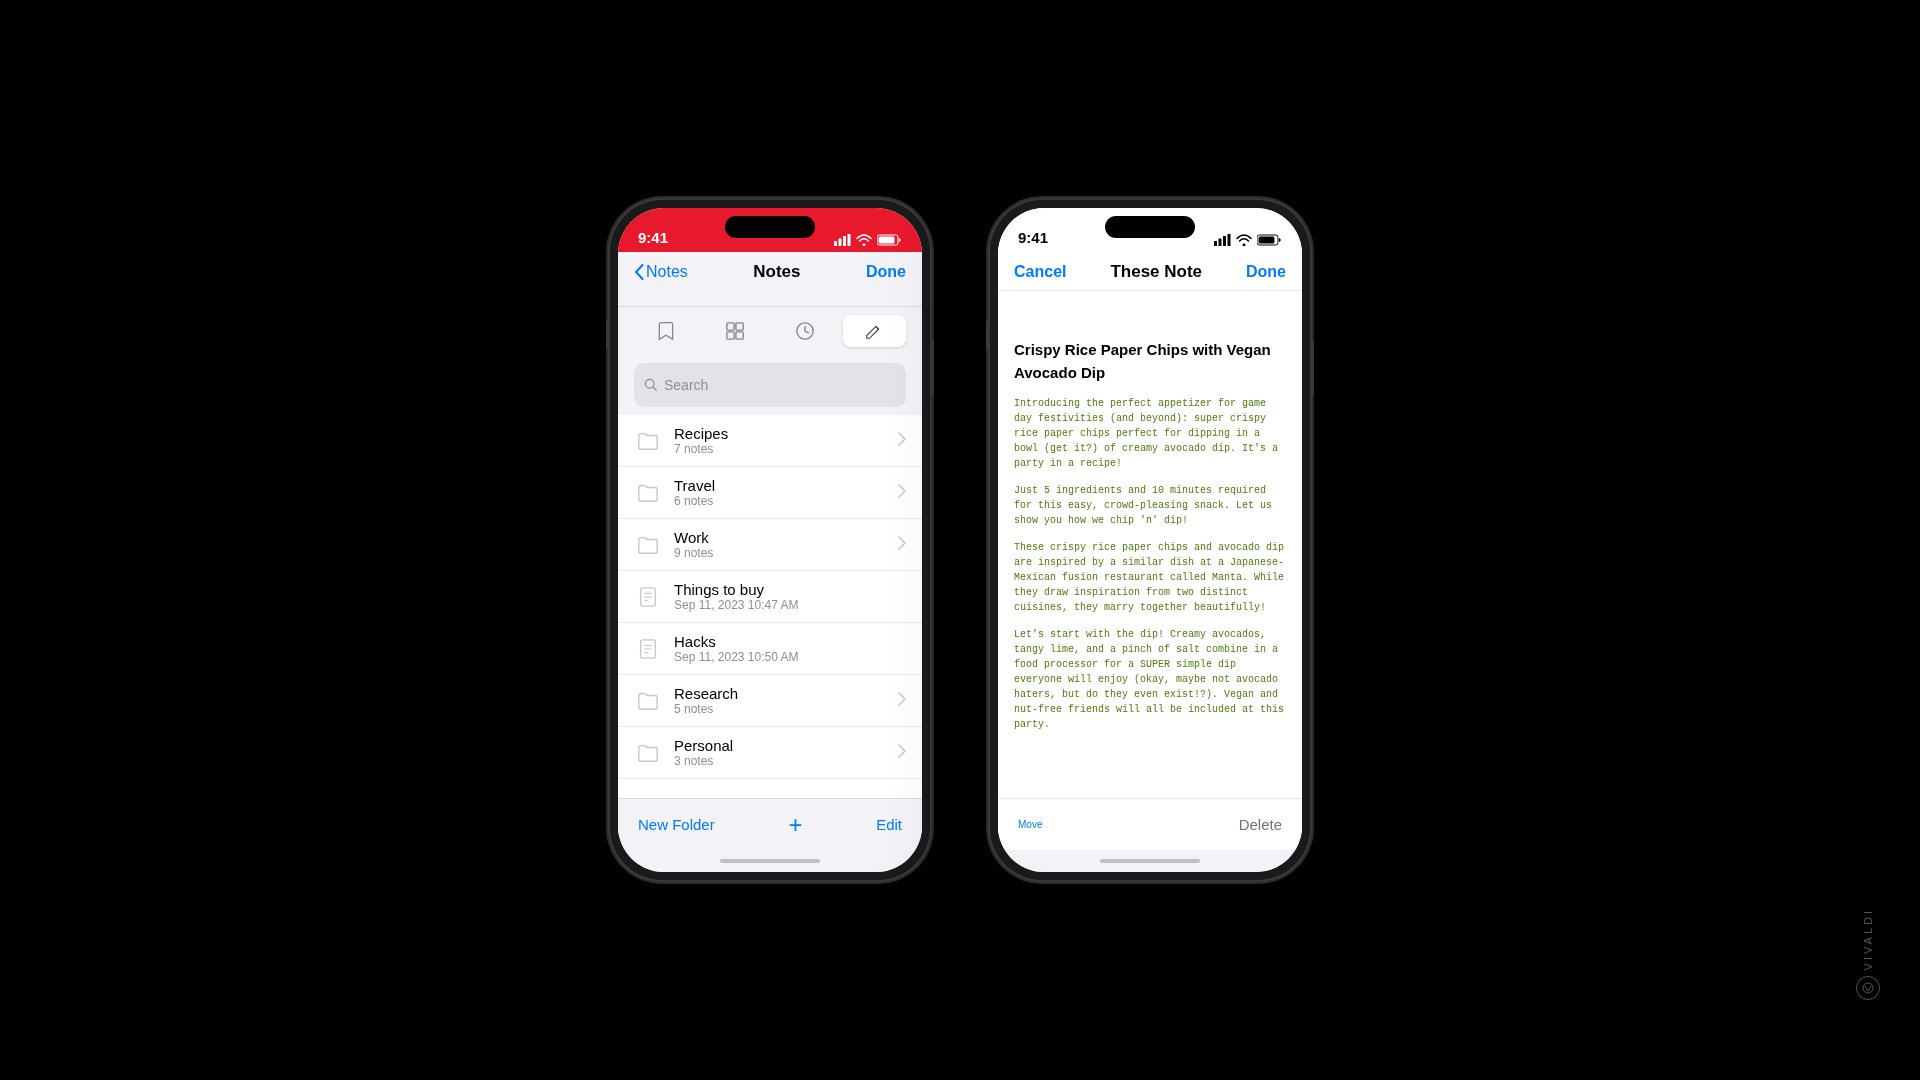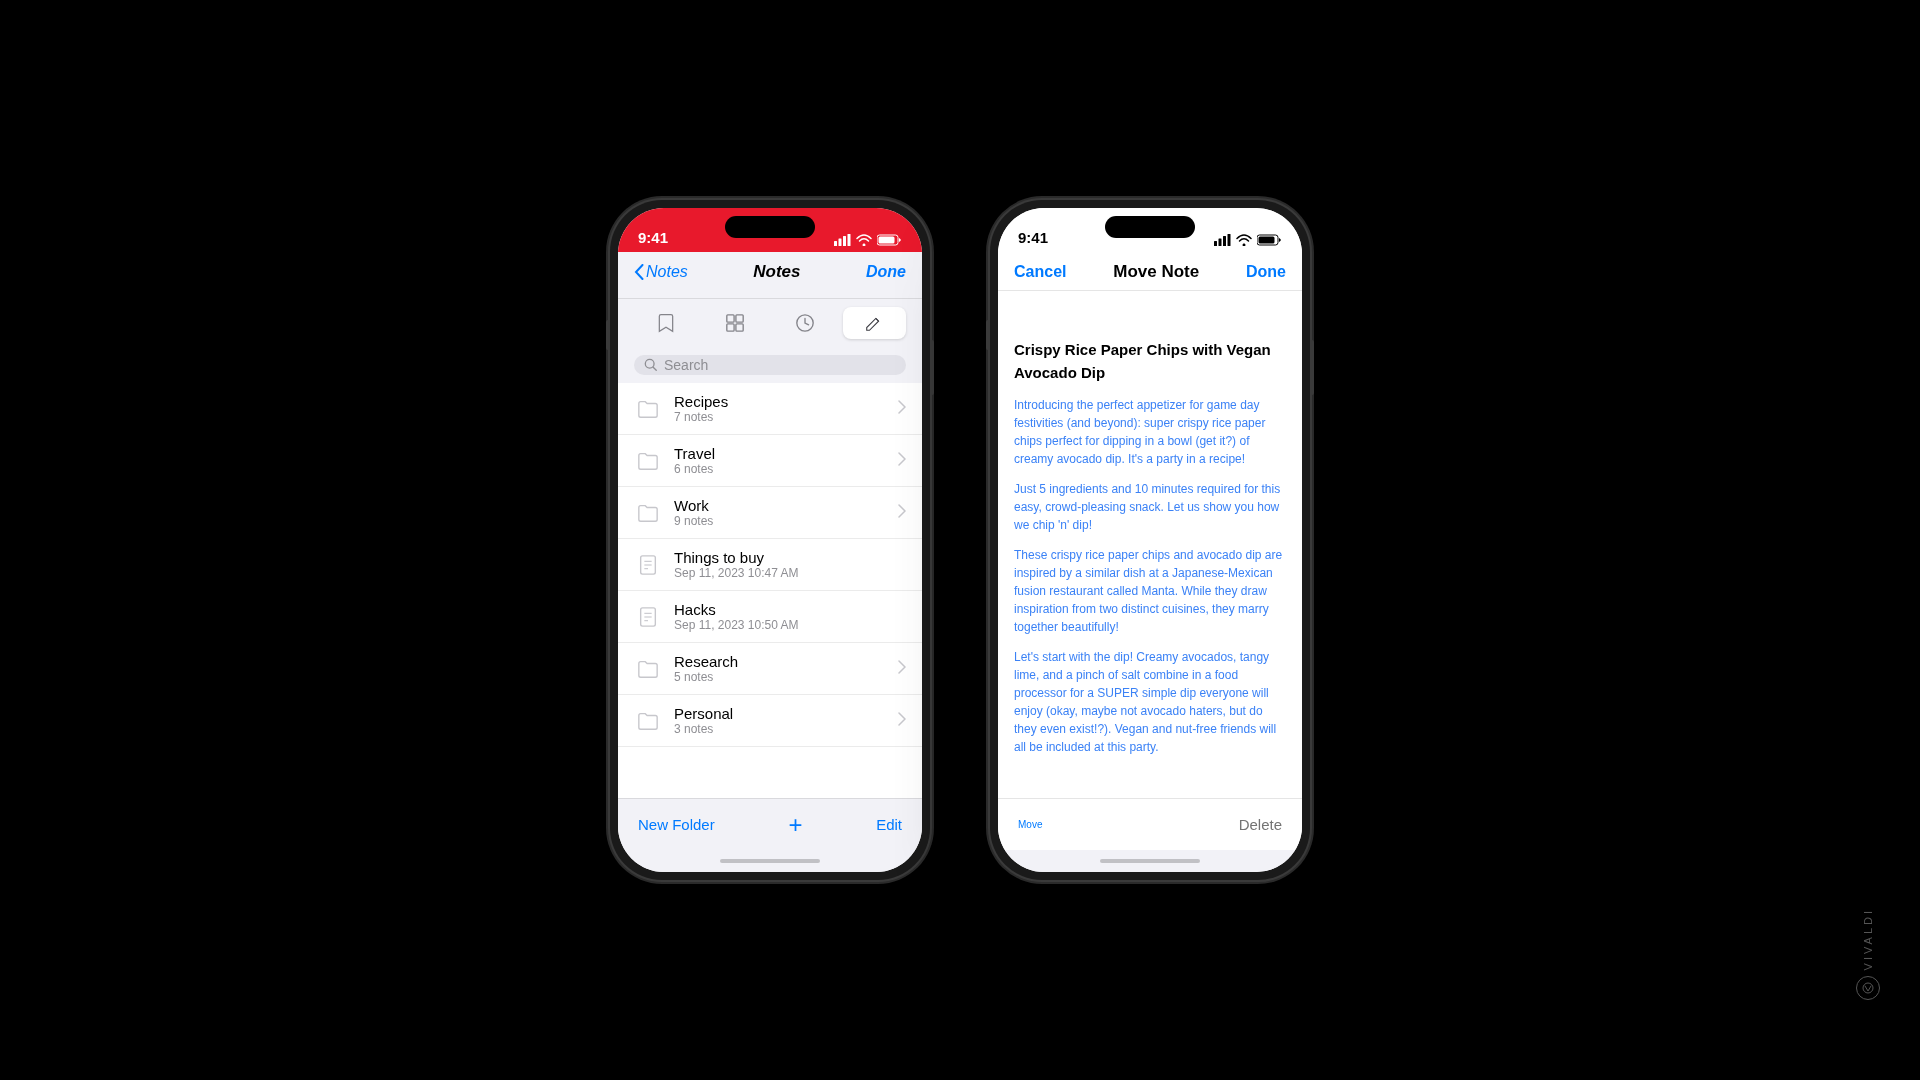--- a/index.html
+++ b/index.html
@@ -101,27 +101,26 @@
       top: 140px;
       width: 4px;
       height: 55px;
       background: #3a3a3a;
       border-radius: 0 2px 2px 0;
     }
 
     
     .nav-bar {
       background: #f2f2f7;
-      padding: 10px 16px 16px;
+      padding: 10px 16px 24px;
       display: flex;
       align-items: center;
       justify-content: space-between;
       flex-shrink: 0;
       border-bottom: 1px solid rgba(0,0,0,0.1);
-      font-style: italic;
     }
 
     .nav-back {
       display: flex;
       align-items: center;
       color: #007aff;
       font-size: 16px;
       gap: 2px;
     }
 
@@ -180,21 +179,21 @@
     
     .search-container {
       padding: 8px 16px;
       background: #f2f2f7;
       flex-shrink: 0;
     }
 
     .search-bar {
       background: rgba(118,118,128,0.12);
       border-radius: 10px;
-      height: 20px;
+      height: 44px;
       display: flex;
       align-items: center;
       padding: 0 10px;
       gap: 6px;
     }
 
     .search-bar svg {
       width: 14px;
       height: 14px;
       fill: #8e8e93;
@@ -326,23 +325,24 @@
 
     .note-title {
       font-size: 15px;
       font-weight: 700;
       margin-bottom: 12px;
       margin-top: 32px;
     }
 
     .note-paragraph {
       margin-bottom: 12px;
-      font-size: 12px;
+      font-size: 10px;
       line-height: 1.5;
-      color: #3b82f6;
+      color: #4d7c0f;
+      font-family: Liberation Mono, monospace;
     }
 
     .edit-bottom-bar {
       background: #fff;
       height: 52px;
       display: flex;
       align-items: center;
       justify-content: space-between;
       padding: 0 20px;
       border-top: 1px solid rgba(0,0,0,0.1);
@@ -647,21 +647,21 @@
           <svg width="25" height="12" viewBox="0 0 25 12">
             <rect x="0" y="1" width="21" height="10" rx="2.5" stroke="black" stroke-width="1" fill="none"></rect>
             <rect x="1.5" y="2.5" width="16" height="7" rx="1.5" fill="black"></rect>
             <path d="M22 4 L22 8 C23.1 7.5 23.8 6.8 23.8 6 C23.8 5.2 23.1 4.5 22 4Z" fill="black"></path>
           </svg>
         </div>
       </div>
 
       <div class="edit-nav-bar">
         <span class="nav-action">Cancel</span>
-        <span class="nav-title">Move Note</span>
+        <span class="nav-title">These Note</span>
         <span class="nav-action">Done</span>
       </div>
 
       <div class="note-content">
         <div class="note-title">Crispy Rice Paper Chips with Vegan Avocado Dip</div>
         <div class="note-paragraph">Introducing the perfect appetizer for game day festivities (and beyond): super crispy rice paper chips perfect for dipping in a bowl (get it?) of creamy avocado dip. It's a party in a recipe!</div>
         <div class="note-paragraph">Just 5 ingredients and 10 minutes required for this easy, crowd-pleasing snack. Let us show you how we chip 'n' dip!</div>
         <div class="note-paragraph">These crispy rice paper chips and avocado dip are inspired by a similar dish at a Japanese-Mexican fusion restaurant called Manta. While they draw inspiration from two distinct cuisines, they marry together beautifully!</div>
         <div class="note-paragraph">Let's start with the dip! Creamy avocados, tangy lime, and a pinch of salt combine in a food processor for a SUPER simple dip everyone will enjoy (okay, maybe not avocado haters, but do they even exist!?). Vegan and nut-free friends will all be included at this party.</div>
       </div>

